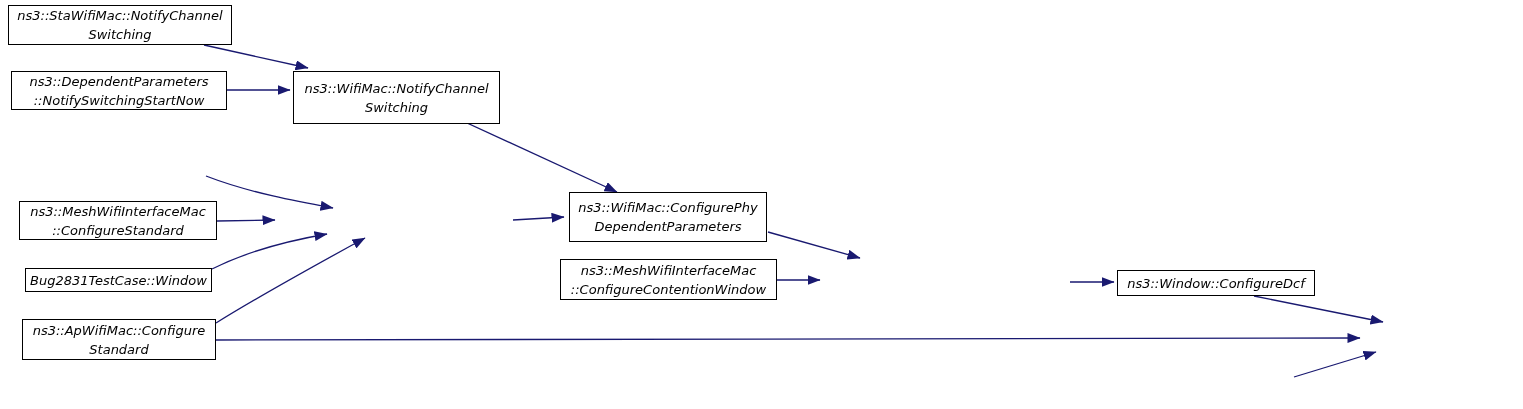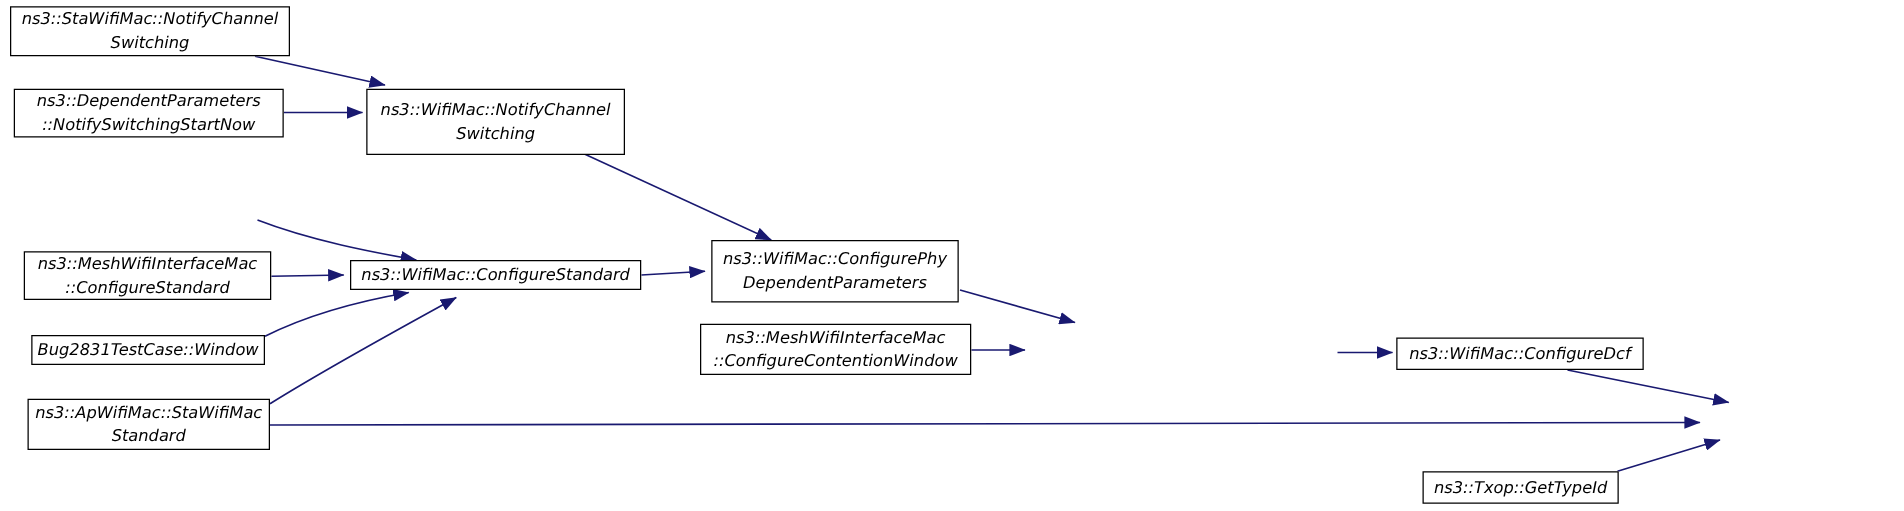--- a/index.html
+++ b/index.html
@@ -81,24 +81,22 @@
   </svg>
 
   <div class="node" style="left:8px;   top:5px;   width:224px; height:40px">ns3::StaWifiMac::NotifyChannel
 Switching</div>
   <div class="node" style="left:11px;  top:71px;  width:216px; height:39px">ns3::DependentParameters
 ::NotifySwitchingStartNow</div>
   <div class="node" style="left:293px; top:71px;  width:207px; height:53px">ns3::WifiMac::NotifyChannel
 Switching</div>
   <div class="node" style="left:19px;  top:201px; width:198px; height:39px">ns3::MeshWifiInterfaceMac
 ::ConfigureStandard</div>
-  <div class="node" style="left:280px; top:208px; width:233px; height:24px">ns3::WifiMac::ConfigureStandard</div>
   <div class="node" style="left:25px;  top:268px; width:187px; height:24px">Bug2831TestCase::Window</div>
-  <div class="node" style="left:22px;  top:319px; width:194px; height:41px">ns3::ApWifiMac::StaWifiMac
+  <div class="node" style="left:22px;  top:319px; width:194px; height:41px">ns3::ApWifiMac::Configure
 Standard</div>
   <div class="node" style="left:569px; top:192px; width:198px; height:50px">ns3::WifiMac::ConfigurePhy
 DependentParameters</div>
   <div class="node" style="left:560px; top:259px; width:217px; height:41px">ns3::MeshWifiInterfaceMac
 ::ConfigureContentionWindow</div>
-  <div class="node" style="left:1117px;top:270px; width:198px; height:26px">ns3::WifiMac::ConfigureDcf</div>
-  <div class="node" style="left:1138px;top:377px; width:157px; height:26px">ns3::Txop::GetTypeId</div>
+  <div class="node" style="left:1117px;top:270px; width:198px; height:26px">ns3::Window::ConfigureDcf</div>
 
 </div>
 
 </body></html>

